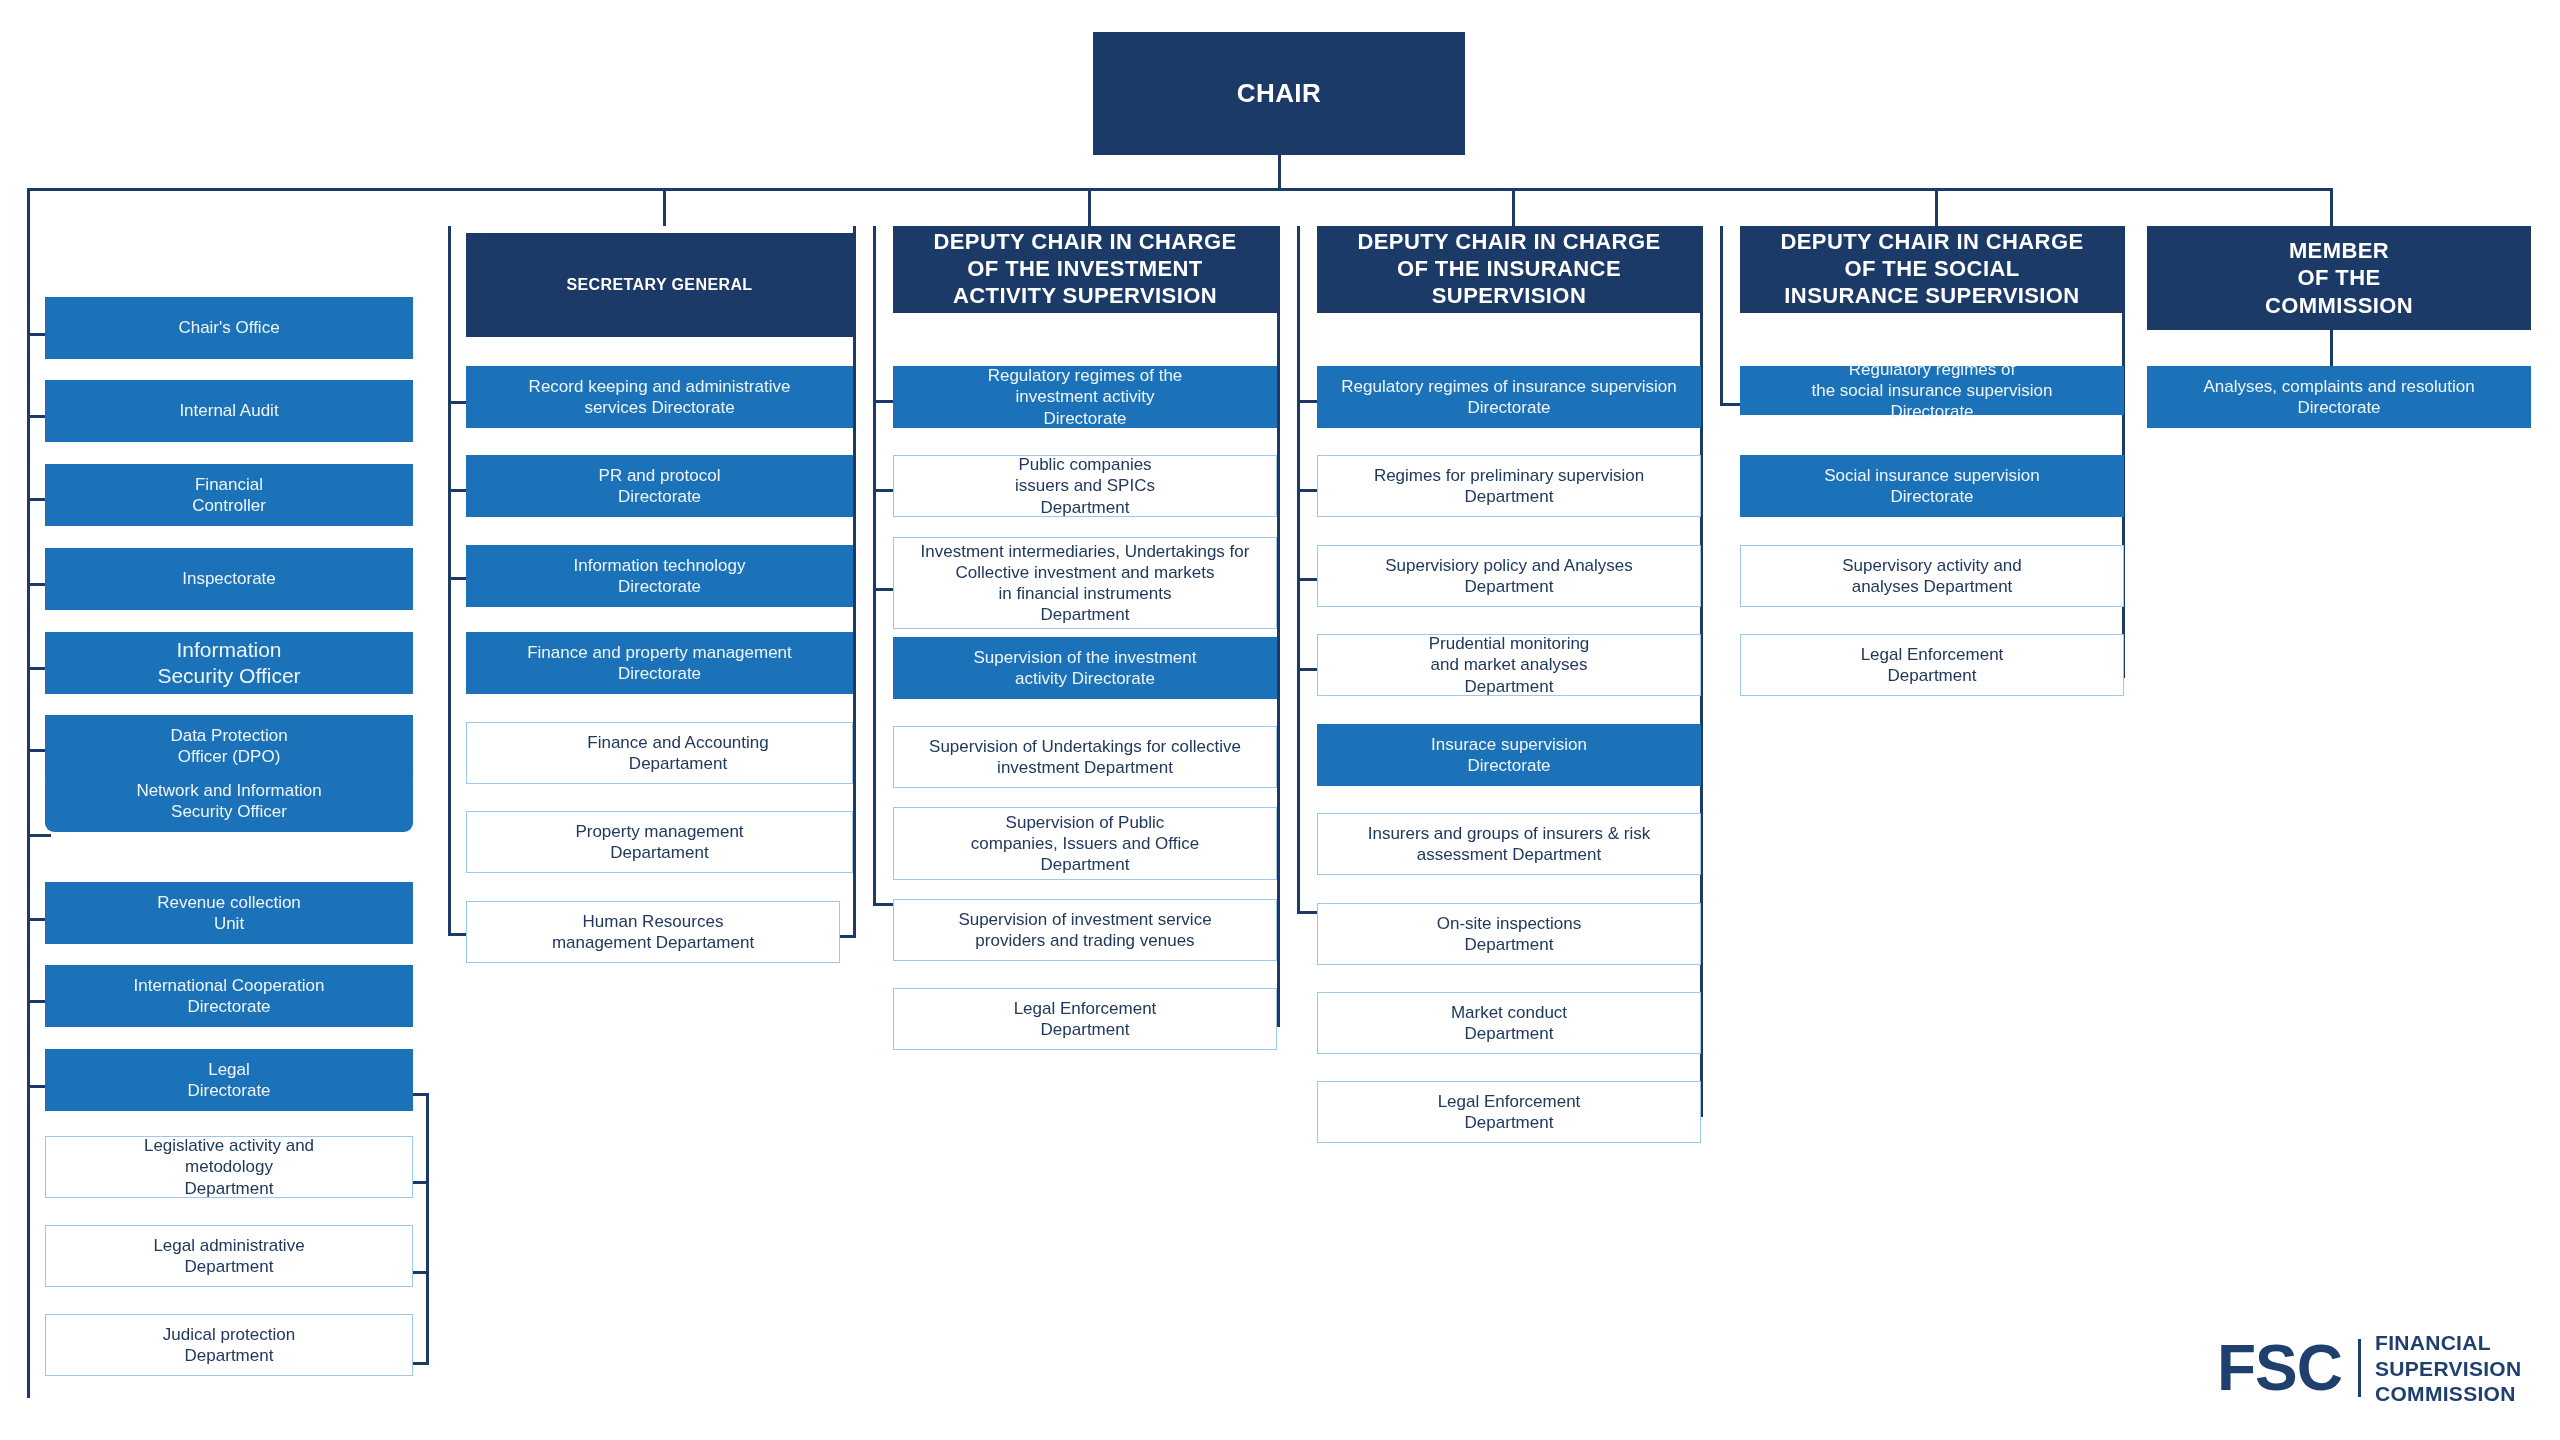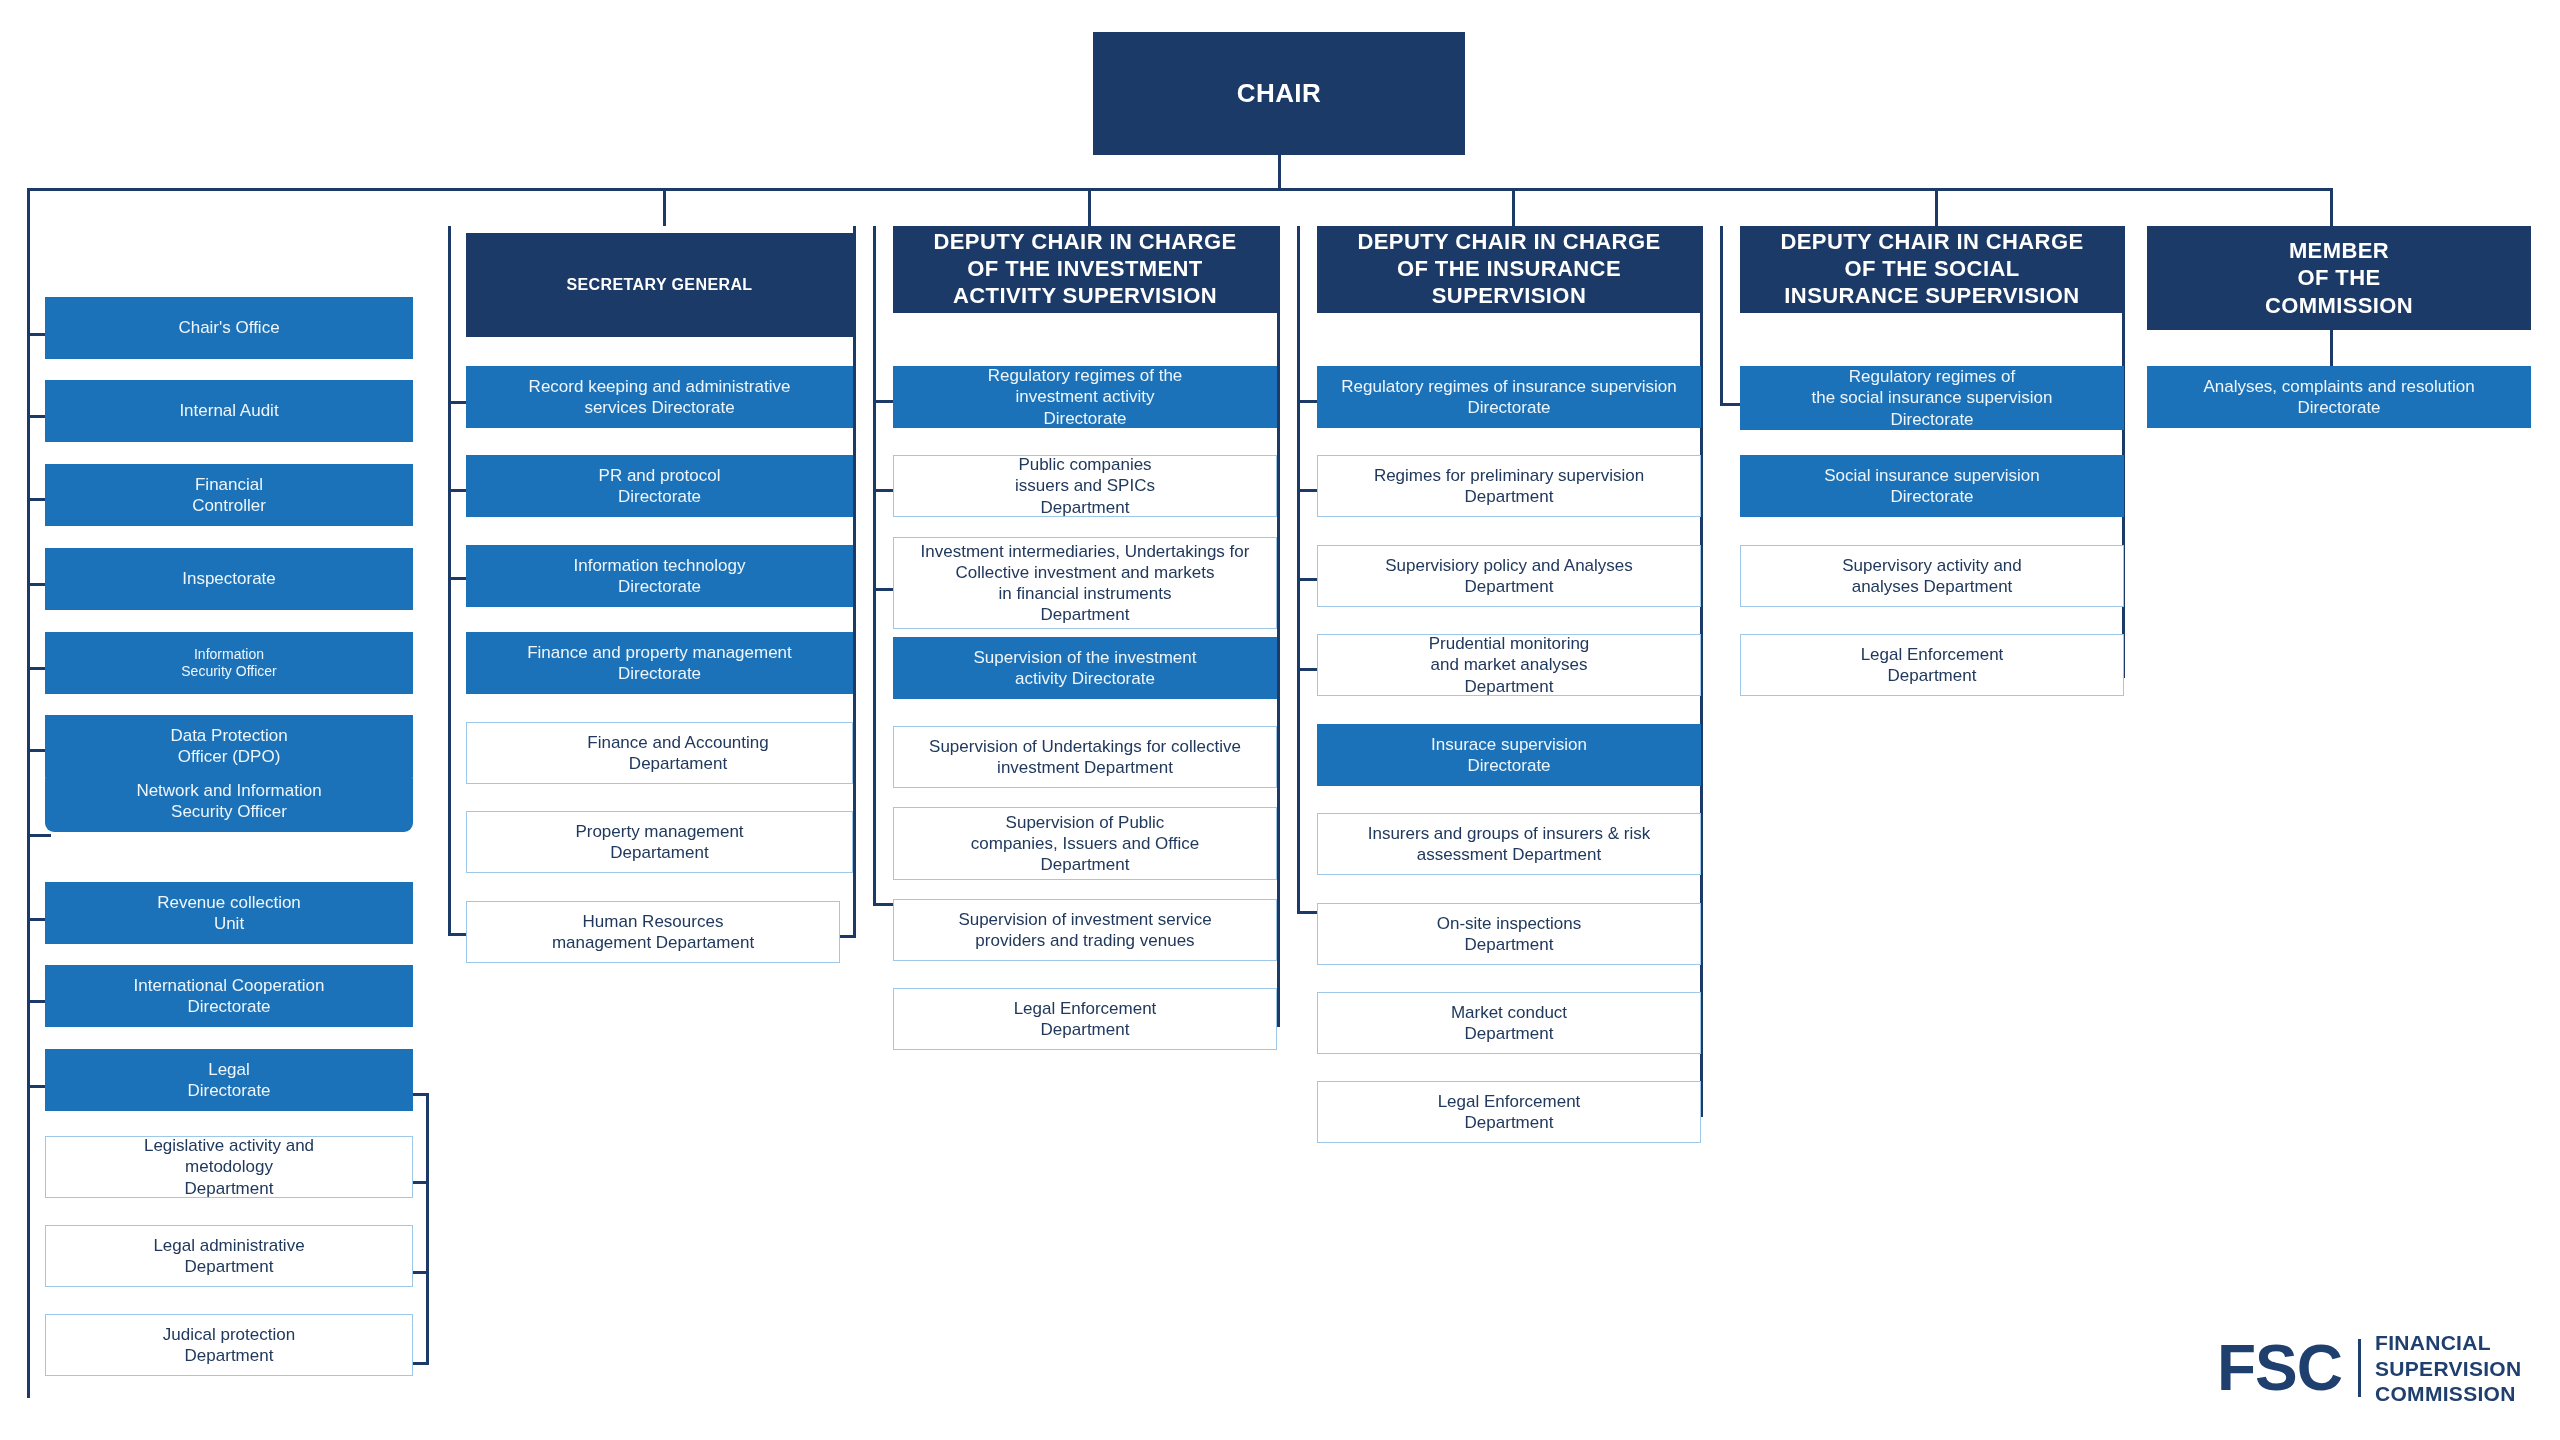--- a/index.html
+++ b/index.html
@@ -160,21 +160,21 @@
 
   <div class="ln v" style="left:2330px;top:330px;height:38px;"></div>
 
   <div class="box dark" style="left:1093px;top:32px;width:372px;height:123px;font-size:26px;">CHAIR</div>
 
   <div class="box mid" style="left:45px;top:297px;width:368px;height:62px;font-size:17px;">Chair's Office</div>
   <div class="box mid" style="left:45px;top:380px;width:368px;height:62px;font-size:17px;">Internal  Audit</div>
   <div class="box mid" style="left:45px;top:464px;width:368px;height:62px;font-size:17px;">Financial
 Controller</div>
   <div class="box mid" style="left:45px;top:548px;width:368px;height:62px;font-size:17px;">Inspectorate</div>
-  <div class="box mid" style="left:45px;top:632px;width:368px;height:62px;font-size:14px;">Information
+  <div class="box mid" style="left:45px;top:632px;width:368px;height:62px;font-size:21px;">Information
 Security Officer</div>
   <div class="box mid" style="left:45px;top:715px;width:368px;height:62px;font-size:17px;">Data Protection
 Officer (DPO)</div>
   <div class="box mid" style="left:45px;top:770px;width:368px;height:62px;font-size:17px;border-radius:9px;">Network and  Information
 Security Officer</div>
   <div class="box mid" style="left:45px;top:882px;width:368px;height:62px;font-size:17px;">Revenue collection
 Unit</div>
   <div class="box mid" style="left:45px;top:965px;width:368px;height:62px;font-size:17px;">International  Cooperation
 Directorate</div>
   <div class="box mid" style="left:45px;top:1049px;width:368px;height:62px;font-size:17px;">Legal
@@ -247,21 +247,21 @@
   <div class="box light" style="left:1317px;top:903px;width:384px;height:62px;font-size:17px;">On-site inspections
 Department</div>
   <div class="box light" style="left:1317px;top:992px;width:384px;height:62px;font-size:17px;">Market conduct
 Department</div>
   <div class="box light" style="left:1317px;top:1081px;width:384px;height:62px;font-size:17px;">Legal Enforcement
 Department</div>
 
   <div class="box dark" style="left:1740px;top:226px;width:384px;height:87px;font-size:22px;line-height:1.22;">DEPUTY CHAIR IN CHARGE
 OF THE SOCIAL
 INSURANCE SUPERVISION</div>
-  <div class="box mid" style="left:1740px;top:366px;width:384px;height:64px;font-size:17px;">Regulatory regimes of
+  <div class="box mid" style="left:1740px;top:366px;width:384px;height:49px;font-size:17px;">Regulatory regimes of
 the social insurance supervision
 Directorate</div>
   <div class="box mid" style="left:1740px;top:455px;width:384px;height:62px;font-size:17px;">Social insurance supervision
 Directorate</div>
   <div class="box light" style="left:1740px;top:545px;width:384px;height:62px;font-size:17px;">Supervisory activity and
 analyses Department</div>
   <div class="box light" style="left:1740px;top:634px;width:384px;height:62px;font-size:17px;">Legal Enforcement
 Department</div>
 
   <div class="box dark" style="left:2147px;top:226px;width:384px;height:104px;font-size:22px;line-height:1.25;">MEMBER

